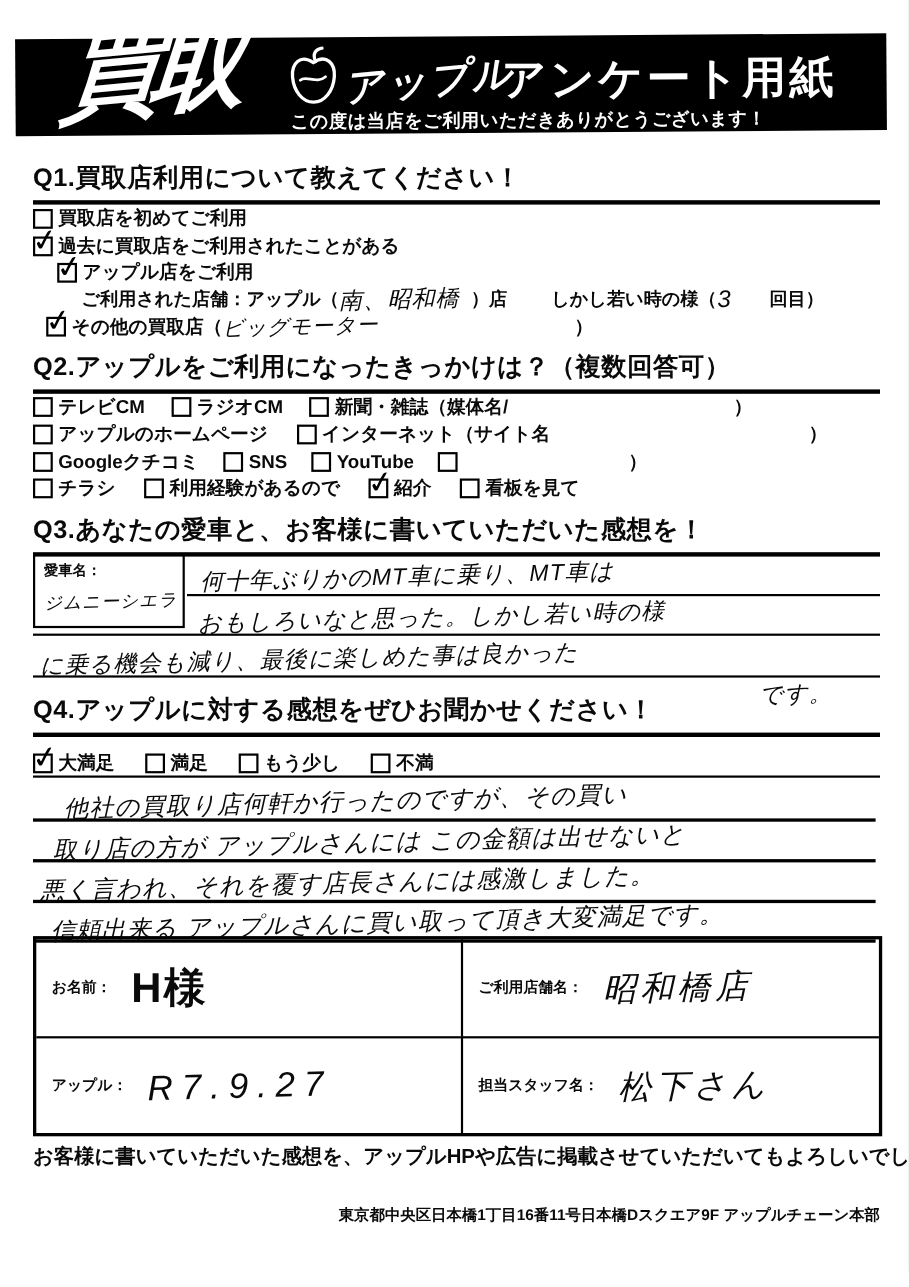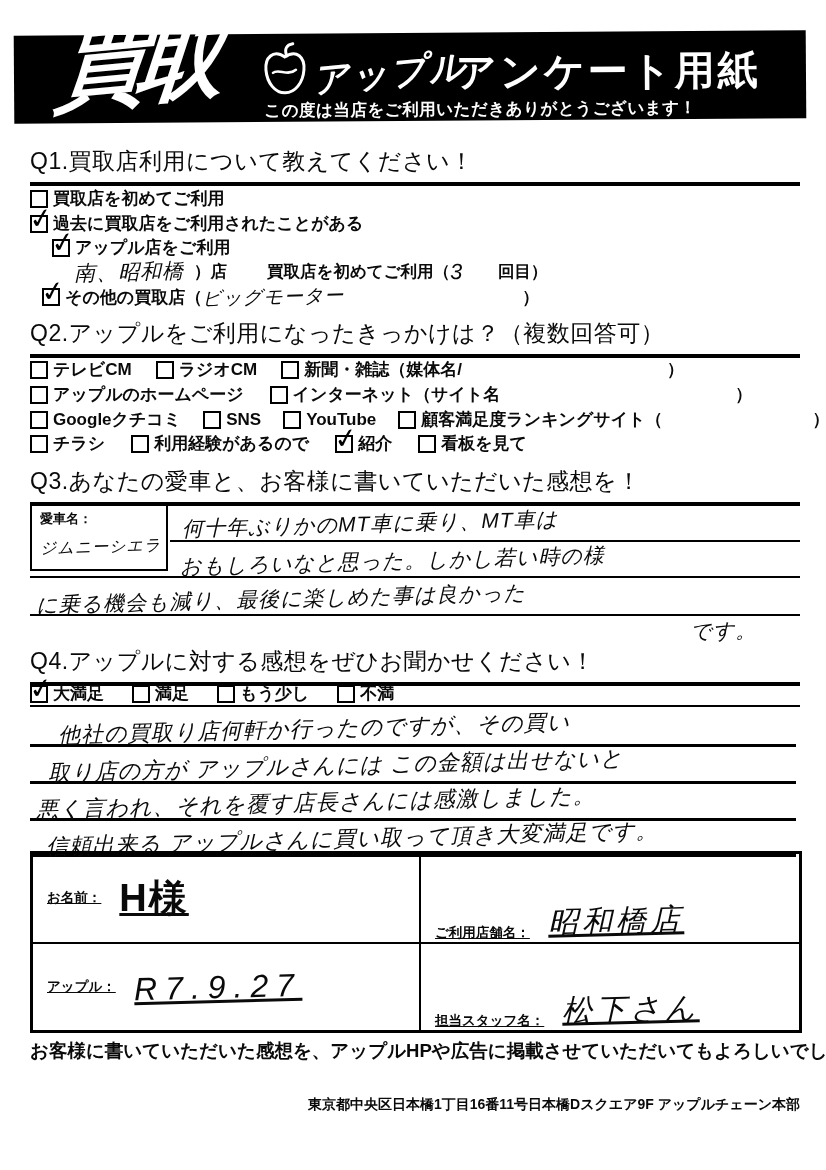--- a/index.html
+++ b/index.html
@@ -16,21 +16,21 @@
              transform:skewX(-10deg) rotate(-5deg); white-space:nowrap; }
   .apple-mark { position:absolute; left:248px; top:8px; }
   .brand { position:absolute; left:298px; top:16px; color:#fff; font-size:36px;
            font-weight:700; font-style:italic; letter-spacing:2px;
            transform:rotate(-5deg); white-space:nowrap; }
   .form-title { position:absolute; left:442px; top:12px; color:#fff; font-size:40px;
                 font-weight:900; letter-spacing:3px; white-space:nowrap; }
   .tagline { position:absolute; left:250px; top:66px; color:#fff; font-size:16.5px;
              font-weight:700; letter-spacing:0.5px; white-space:nowrap; }
   
-  .qtitle { position:absolute; left:30px; width:770px; font-size:23px; font-weight:400;
+  .qtitle { position:absolute; left:30px; width:770px; font-size:23px; font-weight:700;
             letter-spacing:0.5px; padding-bottom:5px; border-bottom:4px solid #000;
             white-space:nowrap; }
   .row { position:absolute; display:flex; align-items:center; font-size:17px;
          font-weight:700; white-space:nowrap; }
   .cb { width:14px; height:14px; border:2.5px solid #000; margin-right:5px;
         position:relative; flex:none; background:#fff; }
   .cb.on::after { content:"✓"; position:absolute; left:-3px; top:-15px;
                   font-size:28px; font-weight:400; color:#000;
                   transform:rotate(-8deg); }
   .opt { display:flex; align-items:center; }
@@ -41,23 +41,23 @@
   .hwline { position:absolute; font-size:21px; white-space:nowrap; }
   
   .carbox { position:absolute; left:30px; top:503px; width:134px; height:64px;
             border:2.5px solid #000;font-family:Liberation Mono, monospace; }
   .carbox .lab { position:absolute; left:8px; top:5px; font-size:13px; font-weight:700; }
   .carbox .val { position:absolute; left:8px; top:32px; font-size:16px; }
   
   .info { position:absolute; left:30px; top:851px; width:766px; height:176px;
           border:3px solid #000; display:grid;
           grid-template-columns:386px 1fr; grid-template-rows:1fr 1fr; }
-  .cell { display:flex; align-items:center; padding-left:14px; gap:18px;text-decoration:underline; }
+  .cell { display:flex; align-items:center; padding-left:14px; gap:18px; }
   .cell.bt { border-top:2.5px solid #000; }
-  .cell.bl { border-left:2.5px solid #000;align-items:flex-end; }
+  .cell.bl { border-left:2.5px solid #000; }
   .cell .lab { font-size:13.5px; font-weight:700; flex:none; }
   .name-val { font-size:38px; font-weight:900; letter-spacing:2px; }
   .store-val,.staff-val { font-size:30px; letter-spacing:4px; }
   .date-val { font-size:32px; letter-spacing:8px; }
   
   .fq { position:absolute; left:30px; top:1038px; font-size:18.5px; font-weight:900;
         white-space:nowrap; }
   .note { font-size:11.5px; font-weight:700; margin-left:14px; }
   .addr { position:absolute; right:26px; top:1096px; font-size:14px; font-weight:700;
           white-space:nowrap;margin-left:47px; }
@@ -86,24 +86,25 @@
   </div>
   <div class="row" style="left:52px; top:236px">
     <span class="cb on"></span>
     <span>アップル店をご利用</span>
   </div>
   <div class="row" style="left:30px; top:212px">
     <span class="cb on"></span>
     <span>過去に買取店をご利用されたことがある</span>
   </div>
   <div class="row" style="left:74px; top:258px; font-size:16.5px">
+    <span>ご利用された店舗：アップル（</span>
     <span class="hw" style="font-size:21px; min-width:120px">南、昭和橋</span>
     <span>）店</span>
     <span class="gap" style="width:40px"></span>
-    <span>買取店を初めてご利用（</span>
+    <span>しかし若い時の様（</span>
     <span class="hw" style="font-size:22px; min-width:26px">3</span>
     <span class="gap" style="width:22px"></span>
     <span>回目）</span>
   </div>
   <div class="row" style="left:42px; top:284px">
     <span class="cb on"></span>
     <span>その他の買取店（</span>
     <span class="hw" style="font-size:19px; min-width:160px">ビッグモーター</span>
     <span class="gap" style="width:160px"></span>
     <span>）</span>
@@ -152,21 +153,20 @@
         <span>SNS</span>
       </span>
     <span class="gap" style="width:22px"></span>
     <span class="opt">
         <span class="cb"></span>
         <span>YouTube</span>
       </span>
     <span class="gap" style="width:22px"></span>
     <span class="opt">
         <span class="cb"></span>
-        <span>顧客満足度ランキングサイト（</span>
         <span class="gap" style="width:150px"></span>
         <span>）</span>
       </span>
   </div>
   <div class="row" style="left:30px; top:432px">
     <span class="opt">
         <span class="cb"></span>
         <span>チラシ</span>
       </span>
     <span class="gap" style="width:26px"></span>
@@ -192,21 +192,21 @@
     <div class="val hw">ジムニーシエラ</div>
   </div>
   <div class="rule" style="left:170px; top:540px; width:630px"></div>
   <div class="rule" style="left:30px; top:576px; width:770px"></div>
   <div class="rule" style="left:30px; top:614px; width:770px"></div>
   <div class="hwline hw" style="left:182px; top:510px">何十年ぶりかのMT車に乗り、MT車は</div>
   <div class="hwline hw" style="left:180px; top:547px">おもしろいなと思った。しかし若い時の様</div>
   <div class="hwline hw" style="left:36px; top:585px">に乗る機会も減り、最後に楽しめた事は良かった</div>
   <div class="hwline hw" style="left:690px; top:617px">です。</div>
 
-  <div class="qtitle" style="top:646px">Q4.アップルに対する感想をぜひお聞かせください！</div>
+  <div class="qtitle" style="top:630px">Q4.アップルに対する感想をぜひお聞かせください！</div>
   <div class="row" style="left:30px; top:682px">
     <span class="opt">
         <span class="cb on"></span>
         <span>大満足</span>
       </span>
     <span class="gap" style="width:28px"></span>
     <span class="opt">
         <span class="cb"></span>
         <span>満足</span>
       </span>

